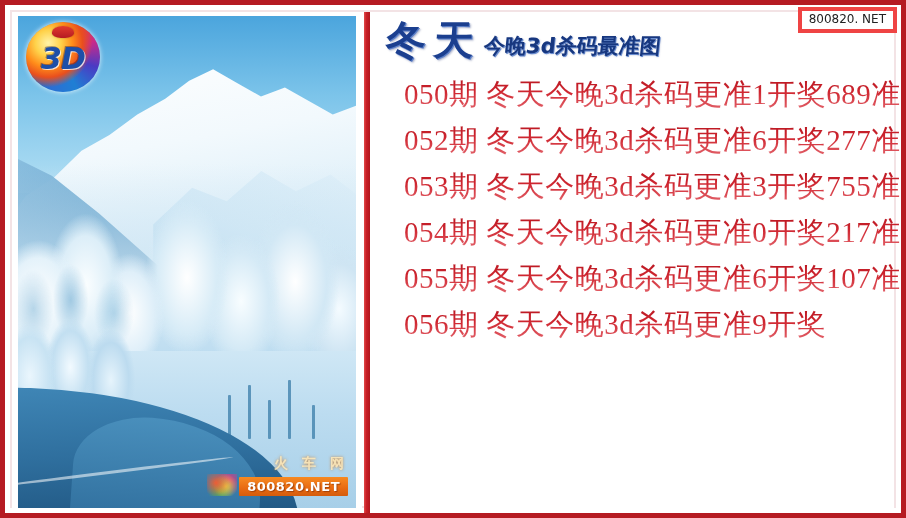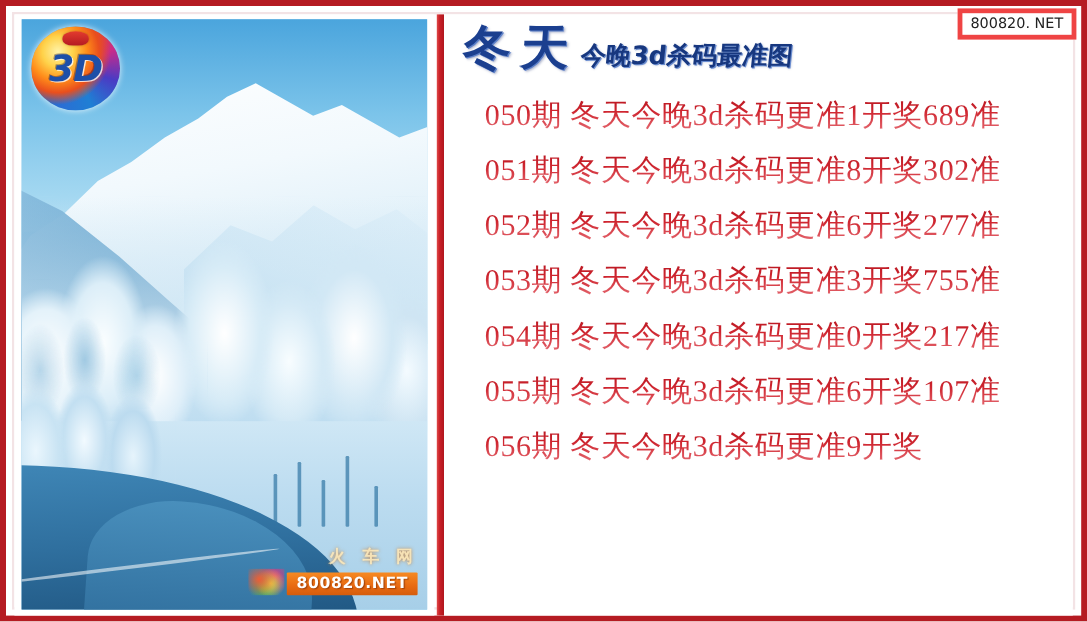--- a/index.html
+++ b/index.html
@@ -218,21 +218,21 @@
     padding-top:4px;
   }
   .row{
     height:46px;
     display:flex;align-items:center;
     padding-left:34px;
     white-space:nowrap;
   }
   .row-text{
     font-family:"Liberation Serif","DejaVu Serif",serif;
-    font-size:25px;
+    font-size:29px;
     font-weight:500;
     background:linear-gradient(180deg,#b3121c 0%,#cf2630 42%,#e8737b 100%);
     -webkit-background-clip:text;
     background-clip:text;
     color:transparent;
     letter-spacing:.5px;
   }
 
   
   .badge{
@@ -298,23 +298,20 @@
       <div class="title-row">
         <span class="title-big">冬天</span>
         <span class="title-sub">今晚3d杀码最准图</span>
       </div>
 
       <div class="rows">
         <div class="row">
           <span class="row-text">050期  冬天今晚3d杀码更准1开奖689准</span>
         </div>
         <div class="row">
-          <span class="row-text">051期  冬天今晚3d杀码更准8开奖302准</span>
-        </div>
-        <div class="row">
           <span class="row-text">052期  冬天今晚3d杀码更准6开奖277准</span>
         </div>
         <div class="row">
           <span class="row-text">053期  冬天今晚3d杀码更准3开奖755准</span>
         </div>
         <div class="row">
           <span class="row-text">054期  冬天今晚3d杀码更准0开奖217准</span>
         </div>
         <div class="row">
           <span class="row-text">055期  冬天今晚3d杀码更准6开奖107准</span>

